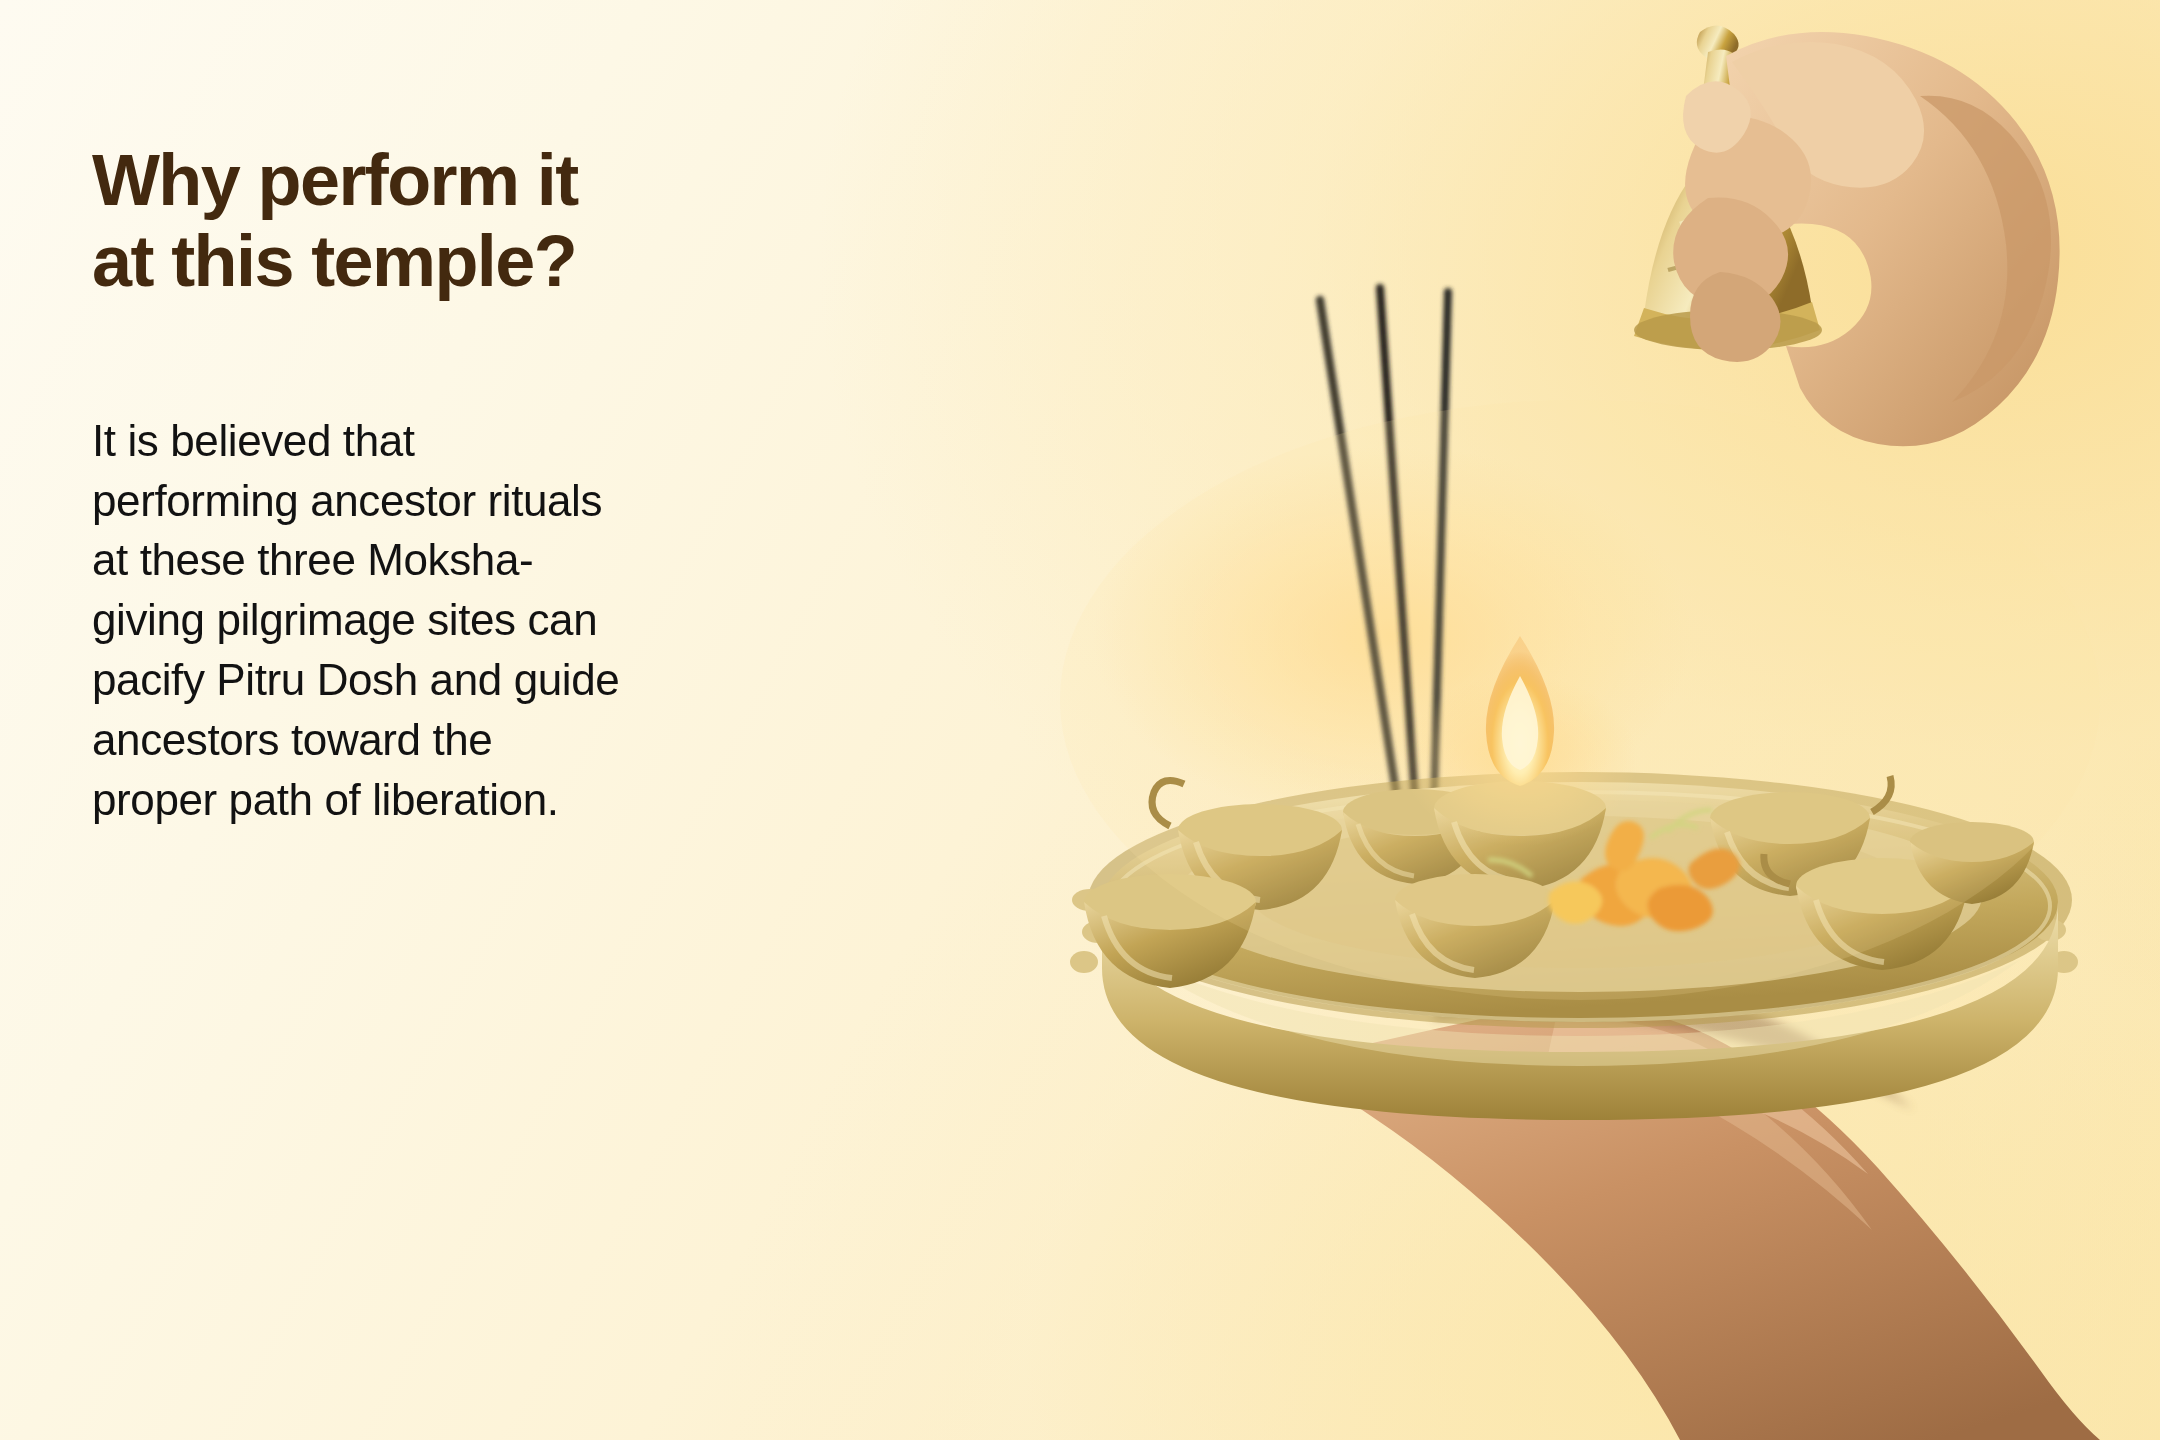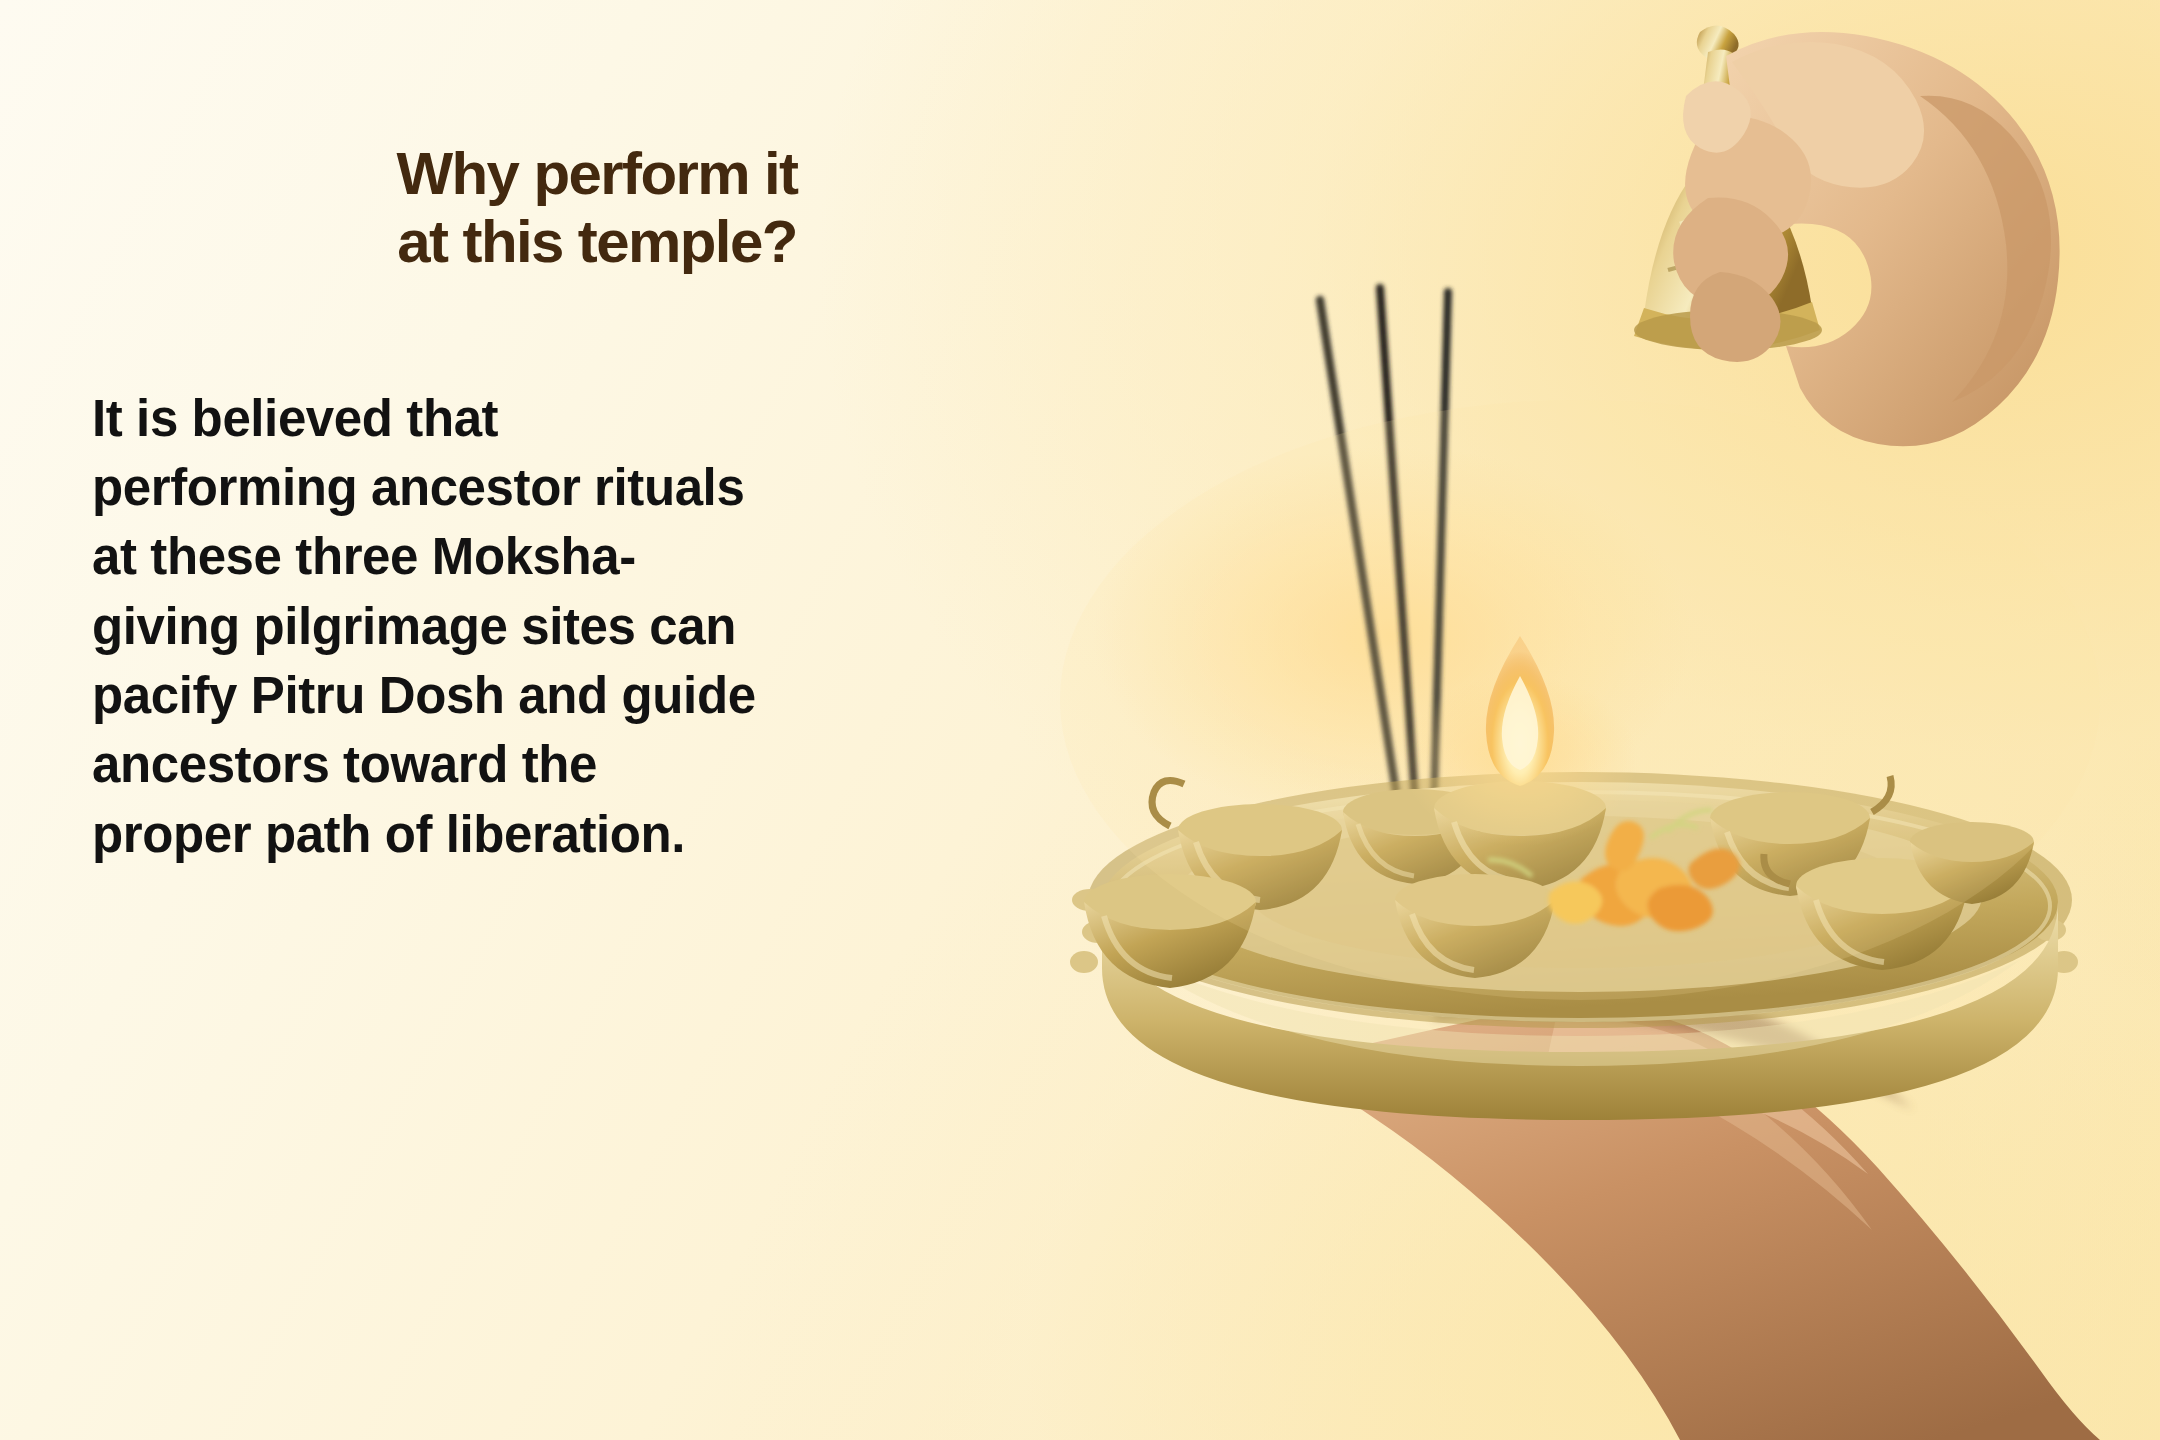--- a/index.html
+++ b/index.html
@@ -21,32 +21,31 @@
 
   
   #text-col {
     position: absolute;
     left: 92px;
     top: 140px;
     width: 1010px;
   }
   #heading {
     color: #43290F;
-    font-size: 60px;
+    font-size: 72px;
     font-weight: 700;
     line-height: 1.13;
     letter-spacing: -1.6px;
     margin: 0 0 0 0;
     white-space: pre-line;
-    text-align: center;
   }
   #body-para {
     color: #121212;
-    font-size: 51px;
-    font-weight: 700;
+    font-size: 44px;
+    font-weight: 400;
     line-height: 1.36;
     letter-spacing: -0.4px;
     margin: 108px 0 0 0;
     white-space: pre-line;
   }
 
   
   #photo {
     position: absolute;
     left: 1020px;

